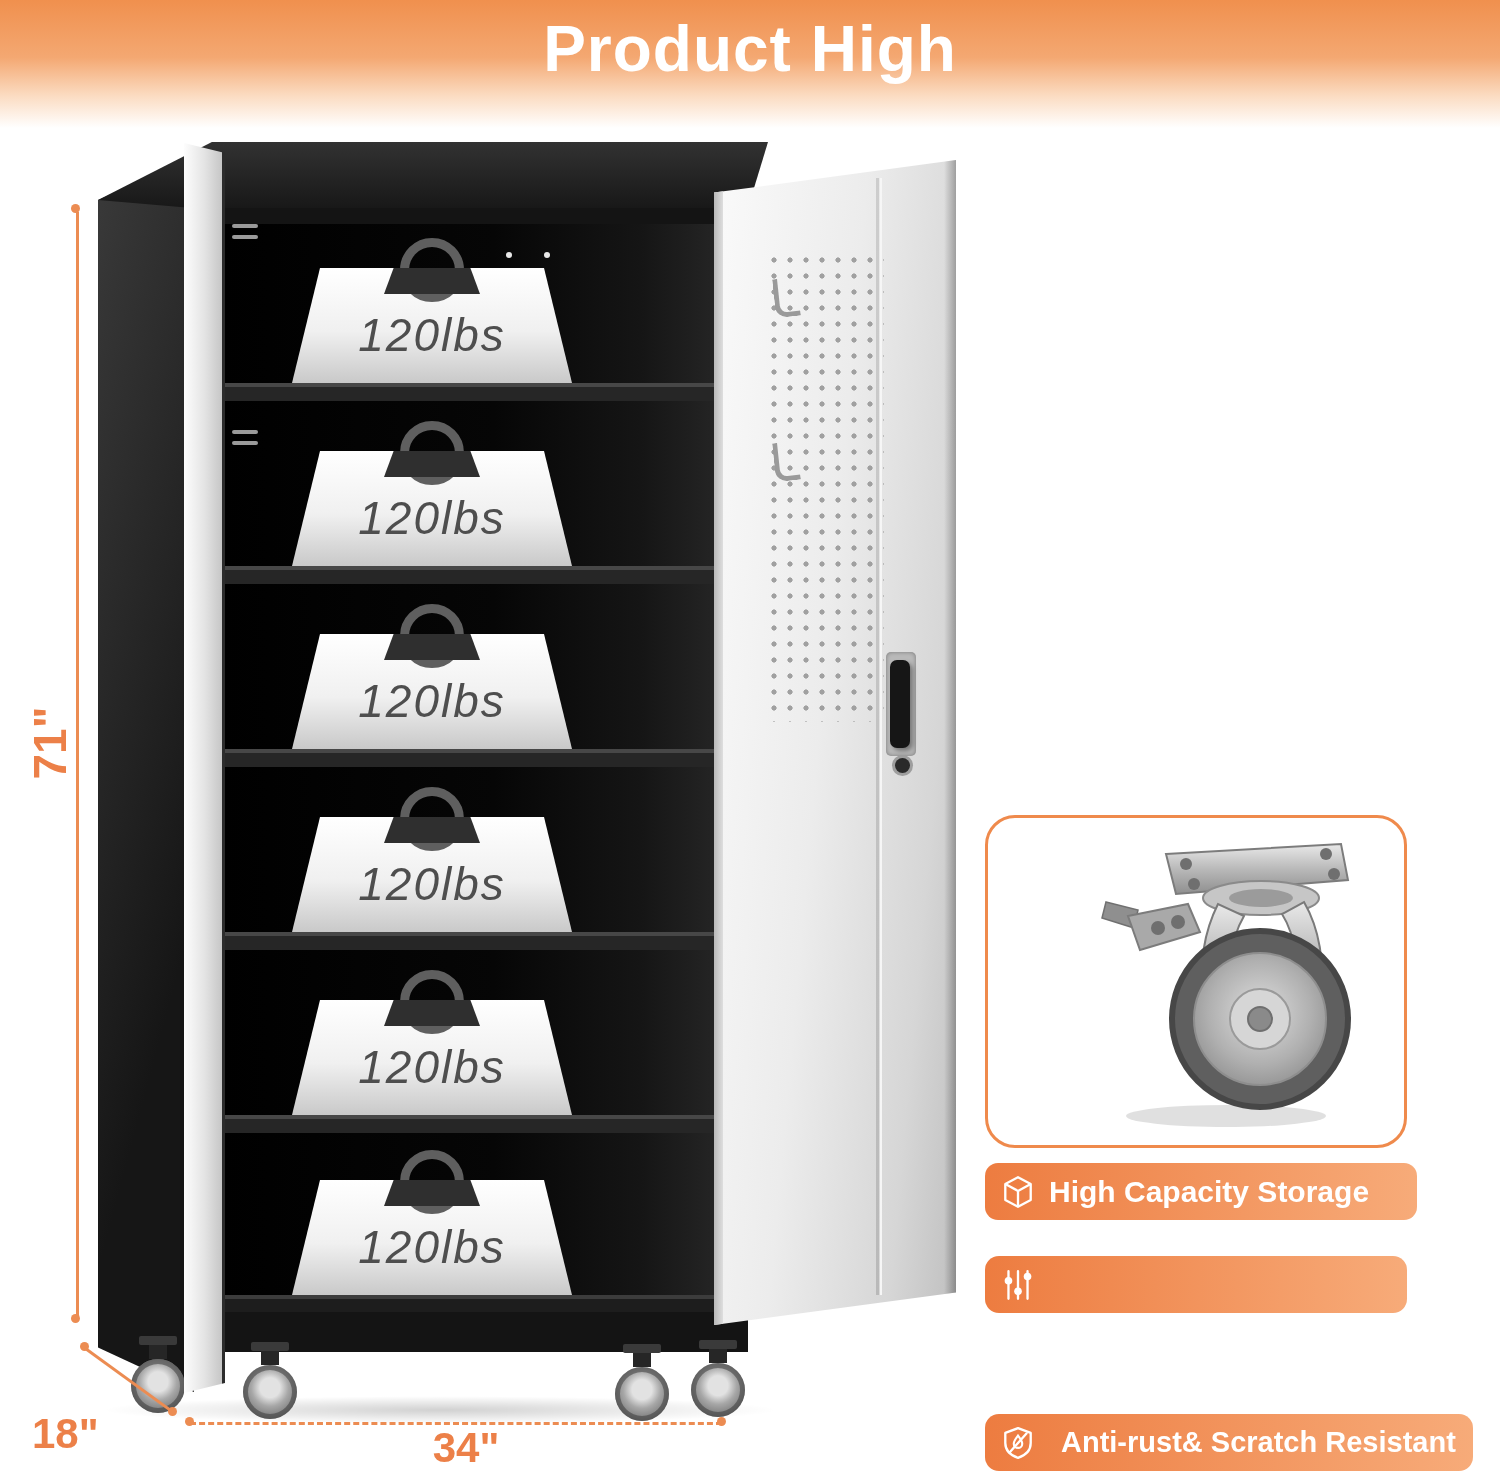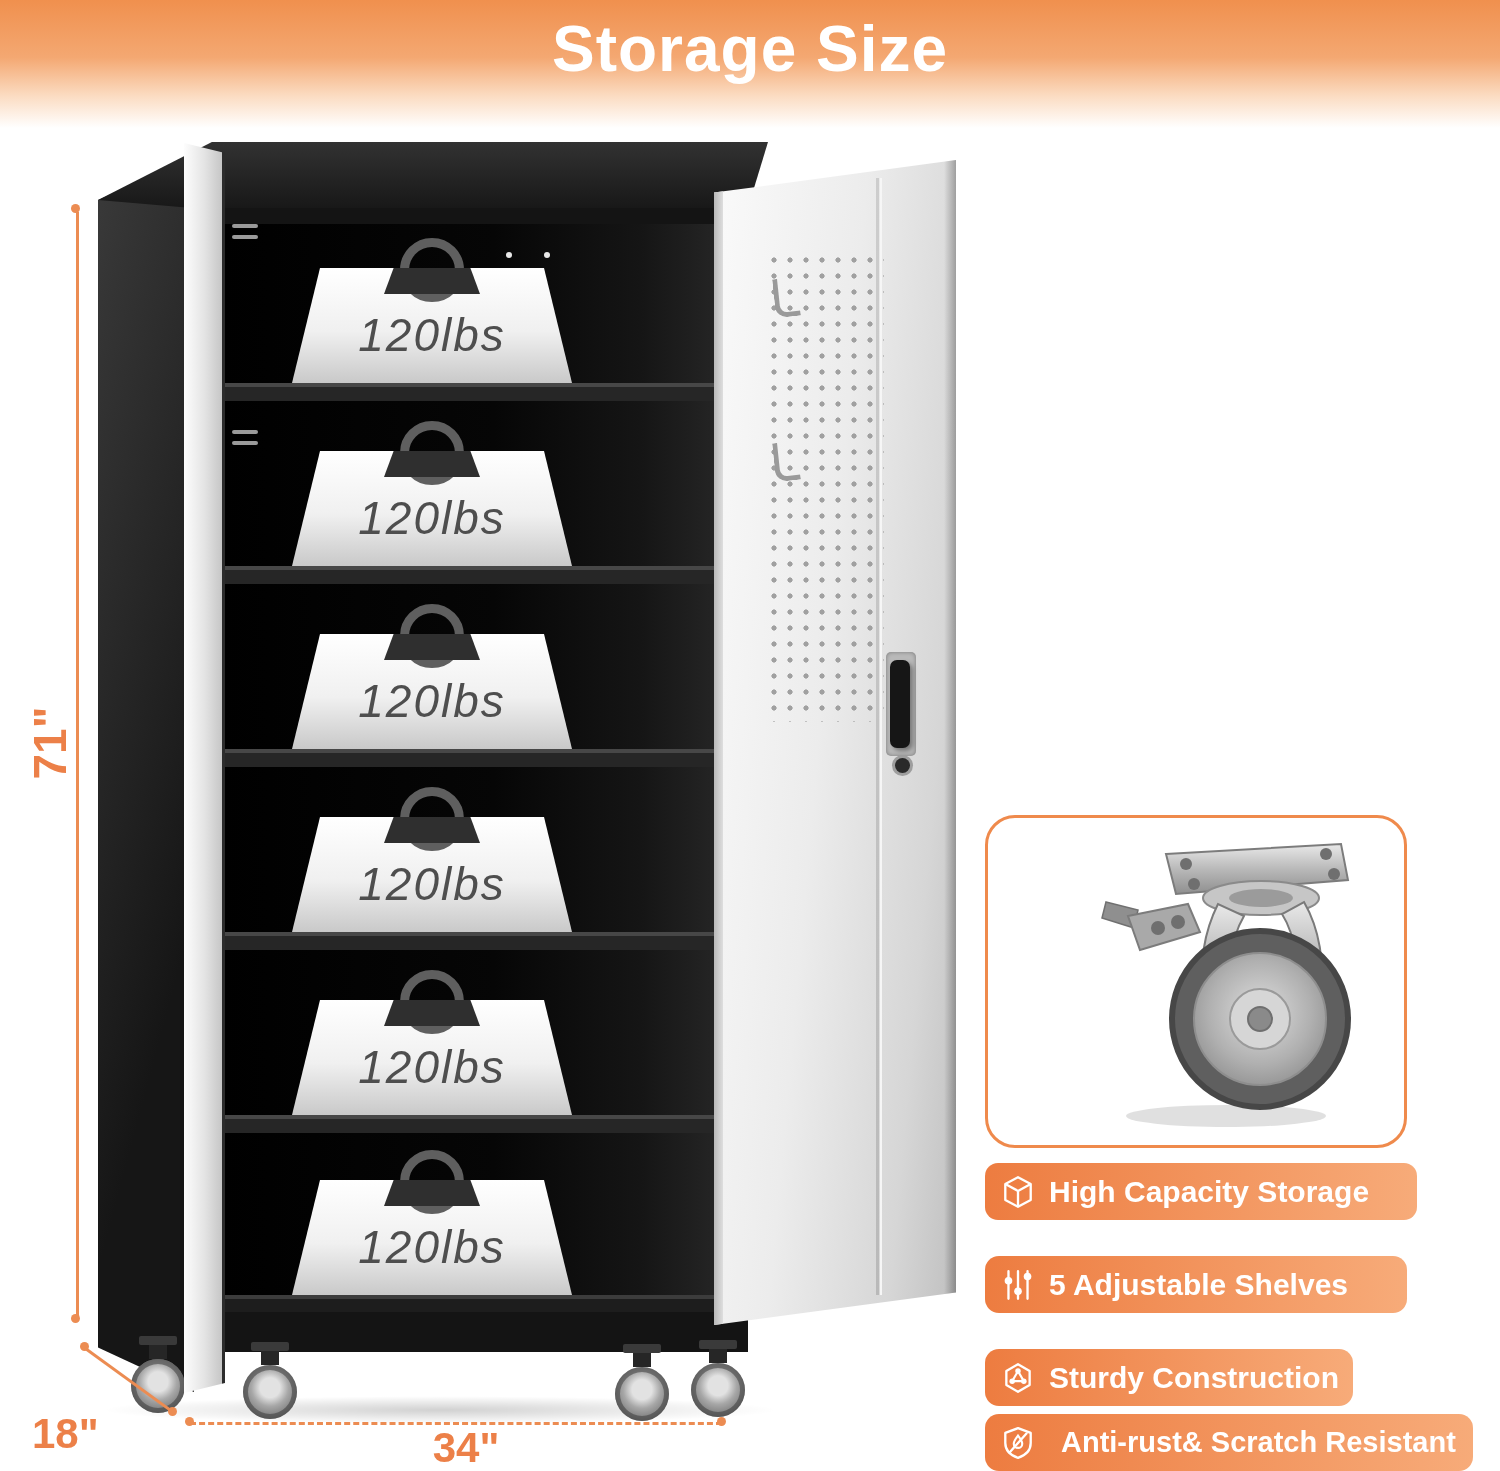--- a/index.html
+++ b/index.html
@@ -109,21 +109,21 @@
   .badge-4{top:1414px;width:488px;font-size:29px;gap:24px;}
   .badge-icon{width:38px;height:38px;flex:0 0 38px;display:flex;align-items:center;justify-content:center;}
   .badge-icon svg{width:36px;height:36px;}
 </style>
 </head>
 <body>
 
 <div class="page">
 
   <header class="hero">
-    <h1>Storage Size</h1>
+    <h1>Product High</h1>
   </header>
 
   <div>
     <div class="floor-shadow"></div>
     <div class="cab-side"></div>
     <div class="cab-top"></div>
     <div class="cab-front"></div>
     <div class="cab-interior"></div>
 
     <div class="spec-dot" style="left:506px;top:252px"></div>
@@ -277,35 +277,22 @@
     <span class="badge-icon">
       <svg viewBox="0 0 34 34">
           <g stroke="#fff" stroke-width="2.2" stroke-linecap="round">
             <path d="M8 4v26M17 4v26M26 4v26"></path>
           </g>
           <circle cx="8" cy="13" r="3.6" fill="#fff"></circle>
           <circle cx="17" cy="23" r="3.6" fill="#fff"></circle>
           <circle cx="26" cy="9" r="3.6" fill="#fff"></circle>
         </svg>
     </span>
-    <span class="badge-label">5 Adjustable Shelves</span>
-  </div>
-
-  <div class="badge badge-3">
-    <span class="badge-icon">
-      <svg viewBox="0 0 34 34">
-          <path d="M17 4 28 10.5v13L17 30 6 23.5v-13Z" fill="none" stroke="#fff" stroke-width="2.2" stroke-linejoin="round"></path>
-          <path d="M17 10.5 22.5 20h-11Z" fill="none" stroke="#fff" stroke-width="2"></path>
-          <circle cx="17" cy="10.5" r="2.6" fill="#fff"></circle>
-          <circle cx="22.5" cy="20" r="2.6" fill="#fff"></circle>
-          <circle cx="11.5" cy="20" r="2.6" fill="#fff"></circle>
-        </svg>
-    </span>
-    <span class="badge-label">Sturdy Construction</span>
-  </div>
+  </div>
+
 
   <div class="badge badge-4">
     <span class="badge-icon">
       <svg viewBox="0 0 34 34">
           <path d="M17 3 29 7.5V17c0 7-4.8 11.6-12 14C9.8 28.6 5 24 5 17V7.5Z" fill="none" stroke="#fff" stroke-width="2.2" stroke-linejoin="round"></path>
           <path d="M17 10c2.6 3.4 4 5.5 4 7.6a4 4 0 1 1-8 0c0-2.1 1.4-4.2 4-7.6Z" fill="none" stroke="#fff" stroke-width="2"></path>
           <path d="M9 26 25 8" stroke="#fff" stroke-width="2.2" stroke-linecap="round"></path>
         </svg>
     </span>
     <span class="badge-label">Anti-rust&amp; Scratch Resistant</span>

